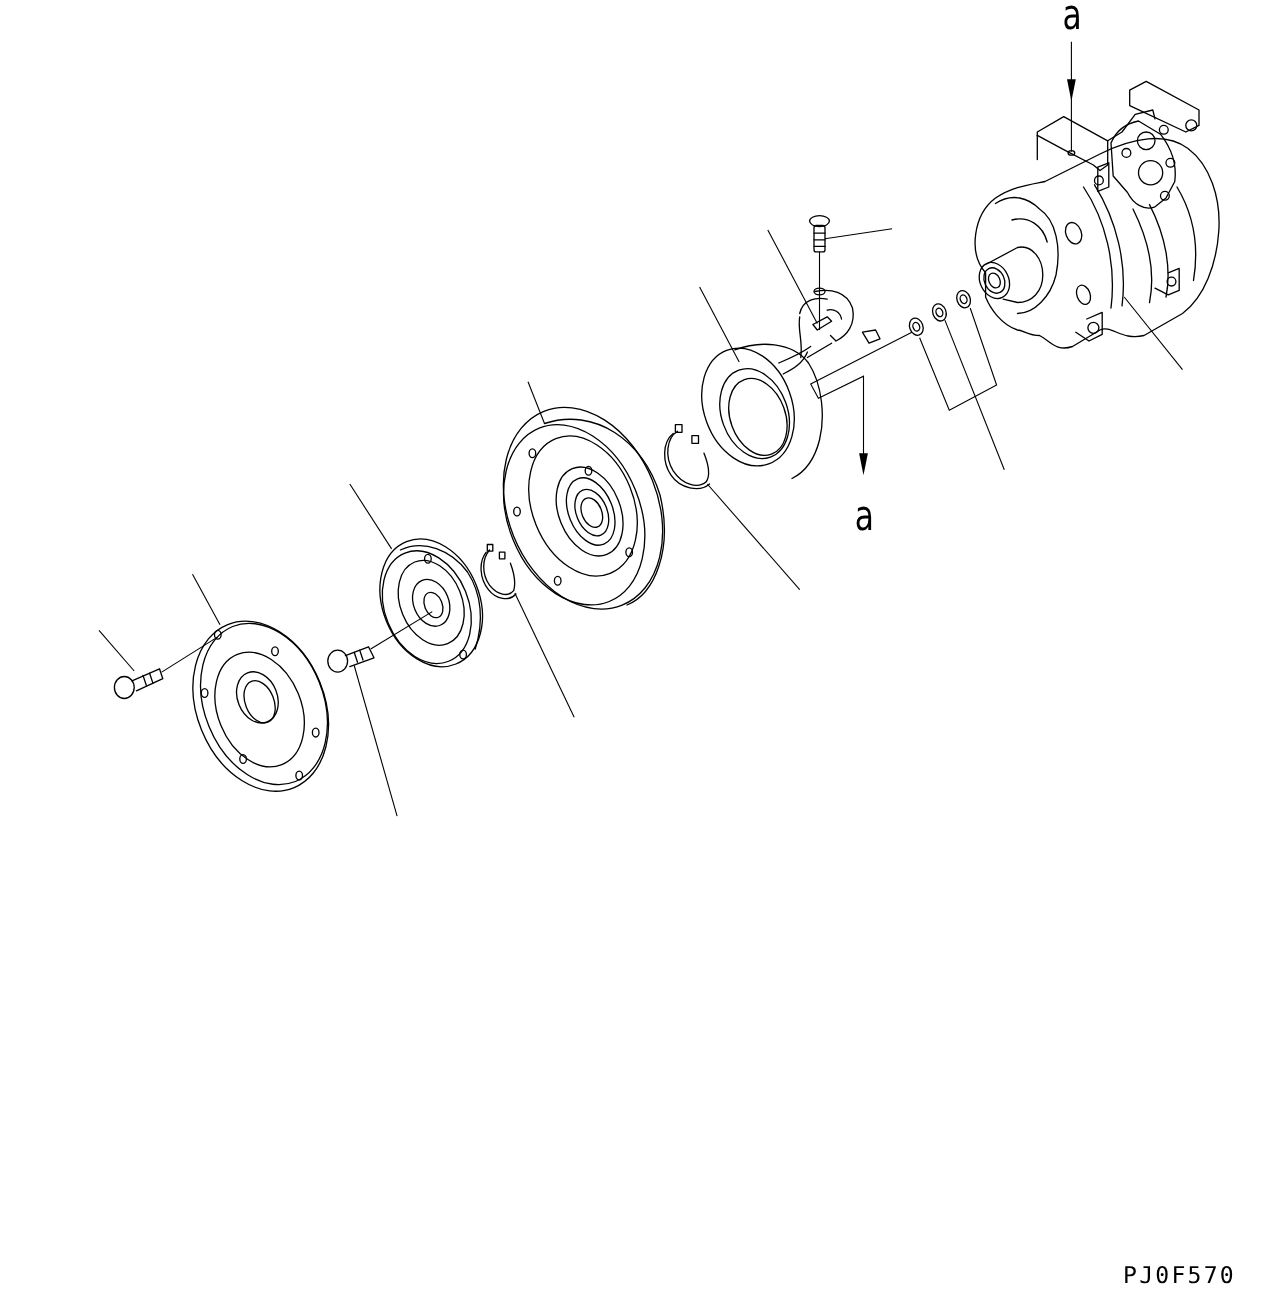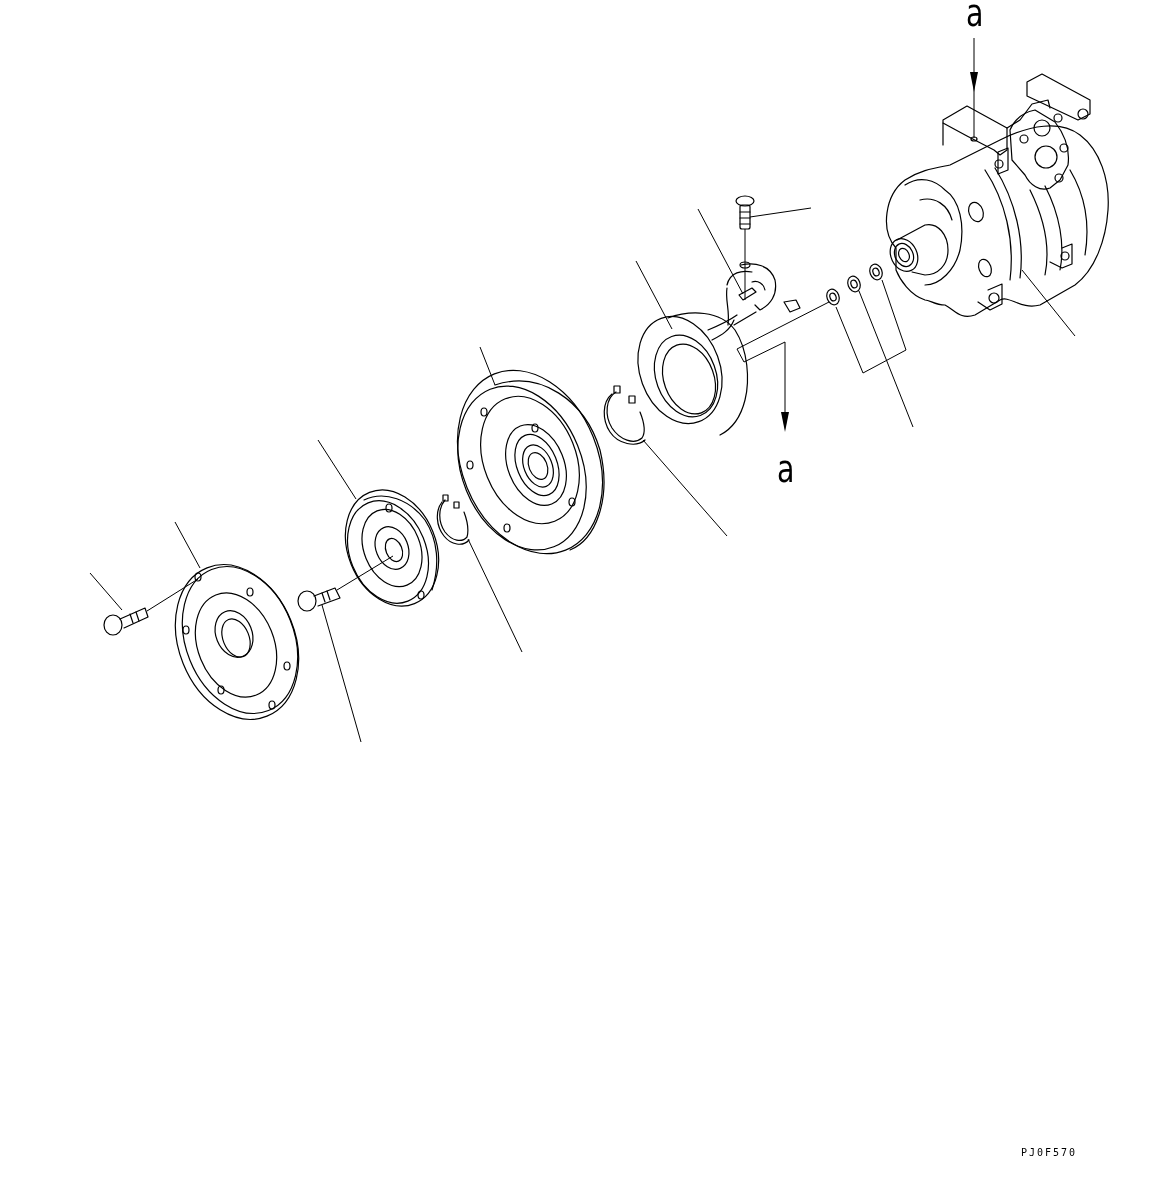--- a/index.html
+++ b/index.html
@@ -1,21 +1,21 @@
 <!DOCTYPE html>
 <html><head>
   <meta charset="utf-8">
   <style>
     html, body { margin: 0; padding: 0; background: #ffffff; }
     body { width: 1163px; height: 1194px; position: relative; overflow: hidden; font-family: "DejaVu Sans", sans-serif; }
     #diagram { position: absolute; left: 0; top: 0; width: 1163px; height: 1194px; }
     .ln { fill: none; stroke: #000; stroke-width: 1.2; stroke-linecap: round; stroke-linejoin: round; }
     .lead { fill: none; stroke: #000; stroke-width: 1; }
     .callout-letter { position: absolute; font-family: "DejaVu Sans", sans-serif; font-size: 38px; line-height: 1; color: #000; transform: scaleX(0.75); transform-origin: left top; }
-    #drawing-code { position: absolute; left: 1021px; top: 1147px; font-family: "DejaVu Sans Mono", monospace; font-size: 10px; letter-spacing: 2px; color: #000; }
+    #drawing-code { position: absolute; left: 1021px; top: 1147px; font-family: "DejaVu Sans Mono", monospace; font-size: 21px; letter-spacing: 2px; color: #000; }
   </style>
 </head>
 <body>
 
 <svg id="diagram" viewBox="0 0 1163 1194" xmlns="http://www.w3.org/2000/svg">
 
   <g>
 
     <path class="ln" d="M896,248 C880,230 885,195 905,180 C920,170 935,168 950,165 L1000,140 C1030,125 1060,120 1080,135 C1100,150 1110,180 1108,210 C1106,240 1095,270 1075,285 L1040,305 C1020,310 1010,295 1000,300 L975,315 C960,320 955,310 945,305 C935,305 930,300 925,300 C910,295 900,280 896,270 Z"></path>
 

